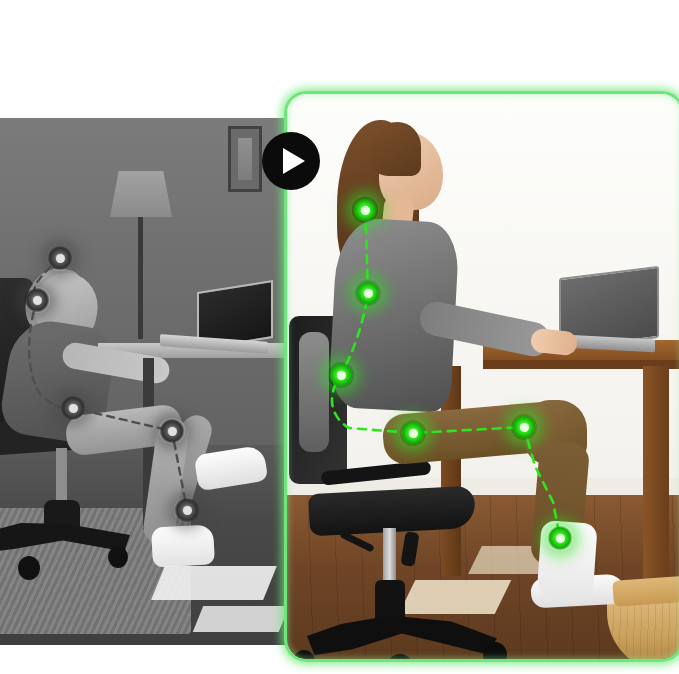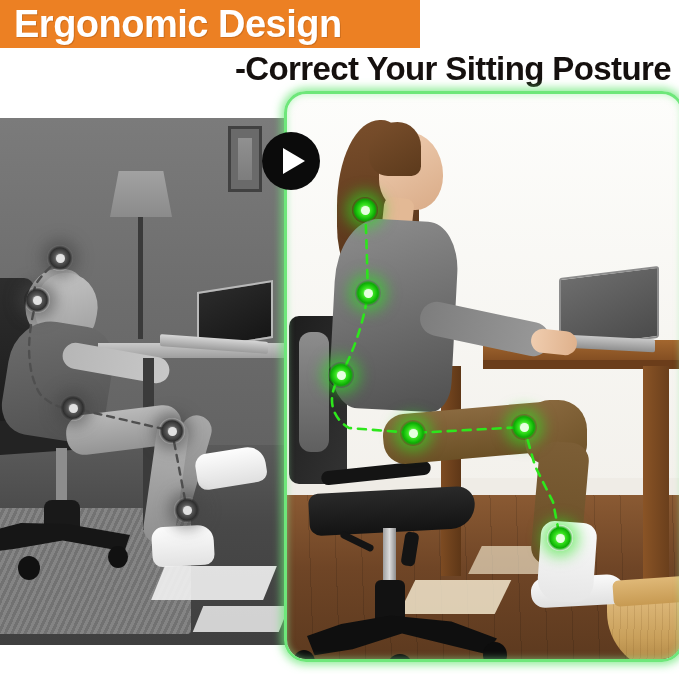--- a/index.html
+++ b/index.html
@@ -442,24 +442,20 @@
     border-bottom: 13px solid transparent;
     border-left: 22px solid #ffffff;
   }
   .sr { position:absolute; width:1px; height:1px; overflow:hidden; clip:rect(0 0 0 0); }
 </style>
 </head>
 <body>
 
 <div id="page">
 
-  <div class="title-banner">
-    <span class="title-text">Ergonomic Design</span>
-  </div>
-  <div class="subtitle">-Correct Your Sitting Posture</div>
 
   <div class="panel-left">
     <div class="scene">
       <div class="l-wall"></div>
       <div class="l-floor"></div>
       <div class="l-rug"></div>
       <div class="l-frame"></div>
       <div class="l-lamp-shade"></div>
       <div class="l-lamp-pole"></div>
       <div class="l-chair-back"></div>

